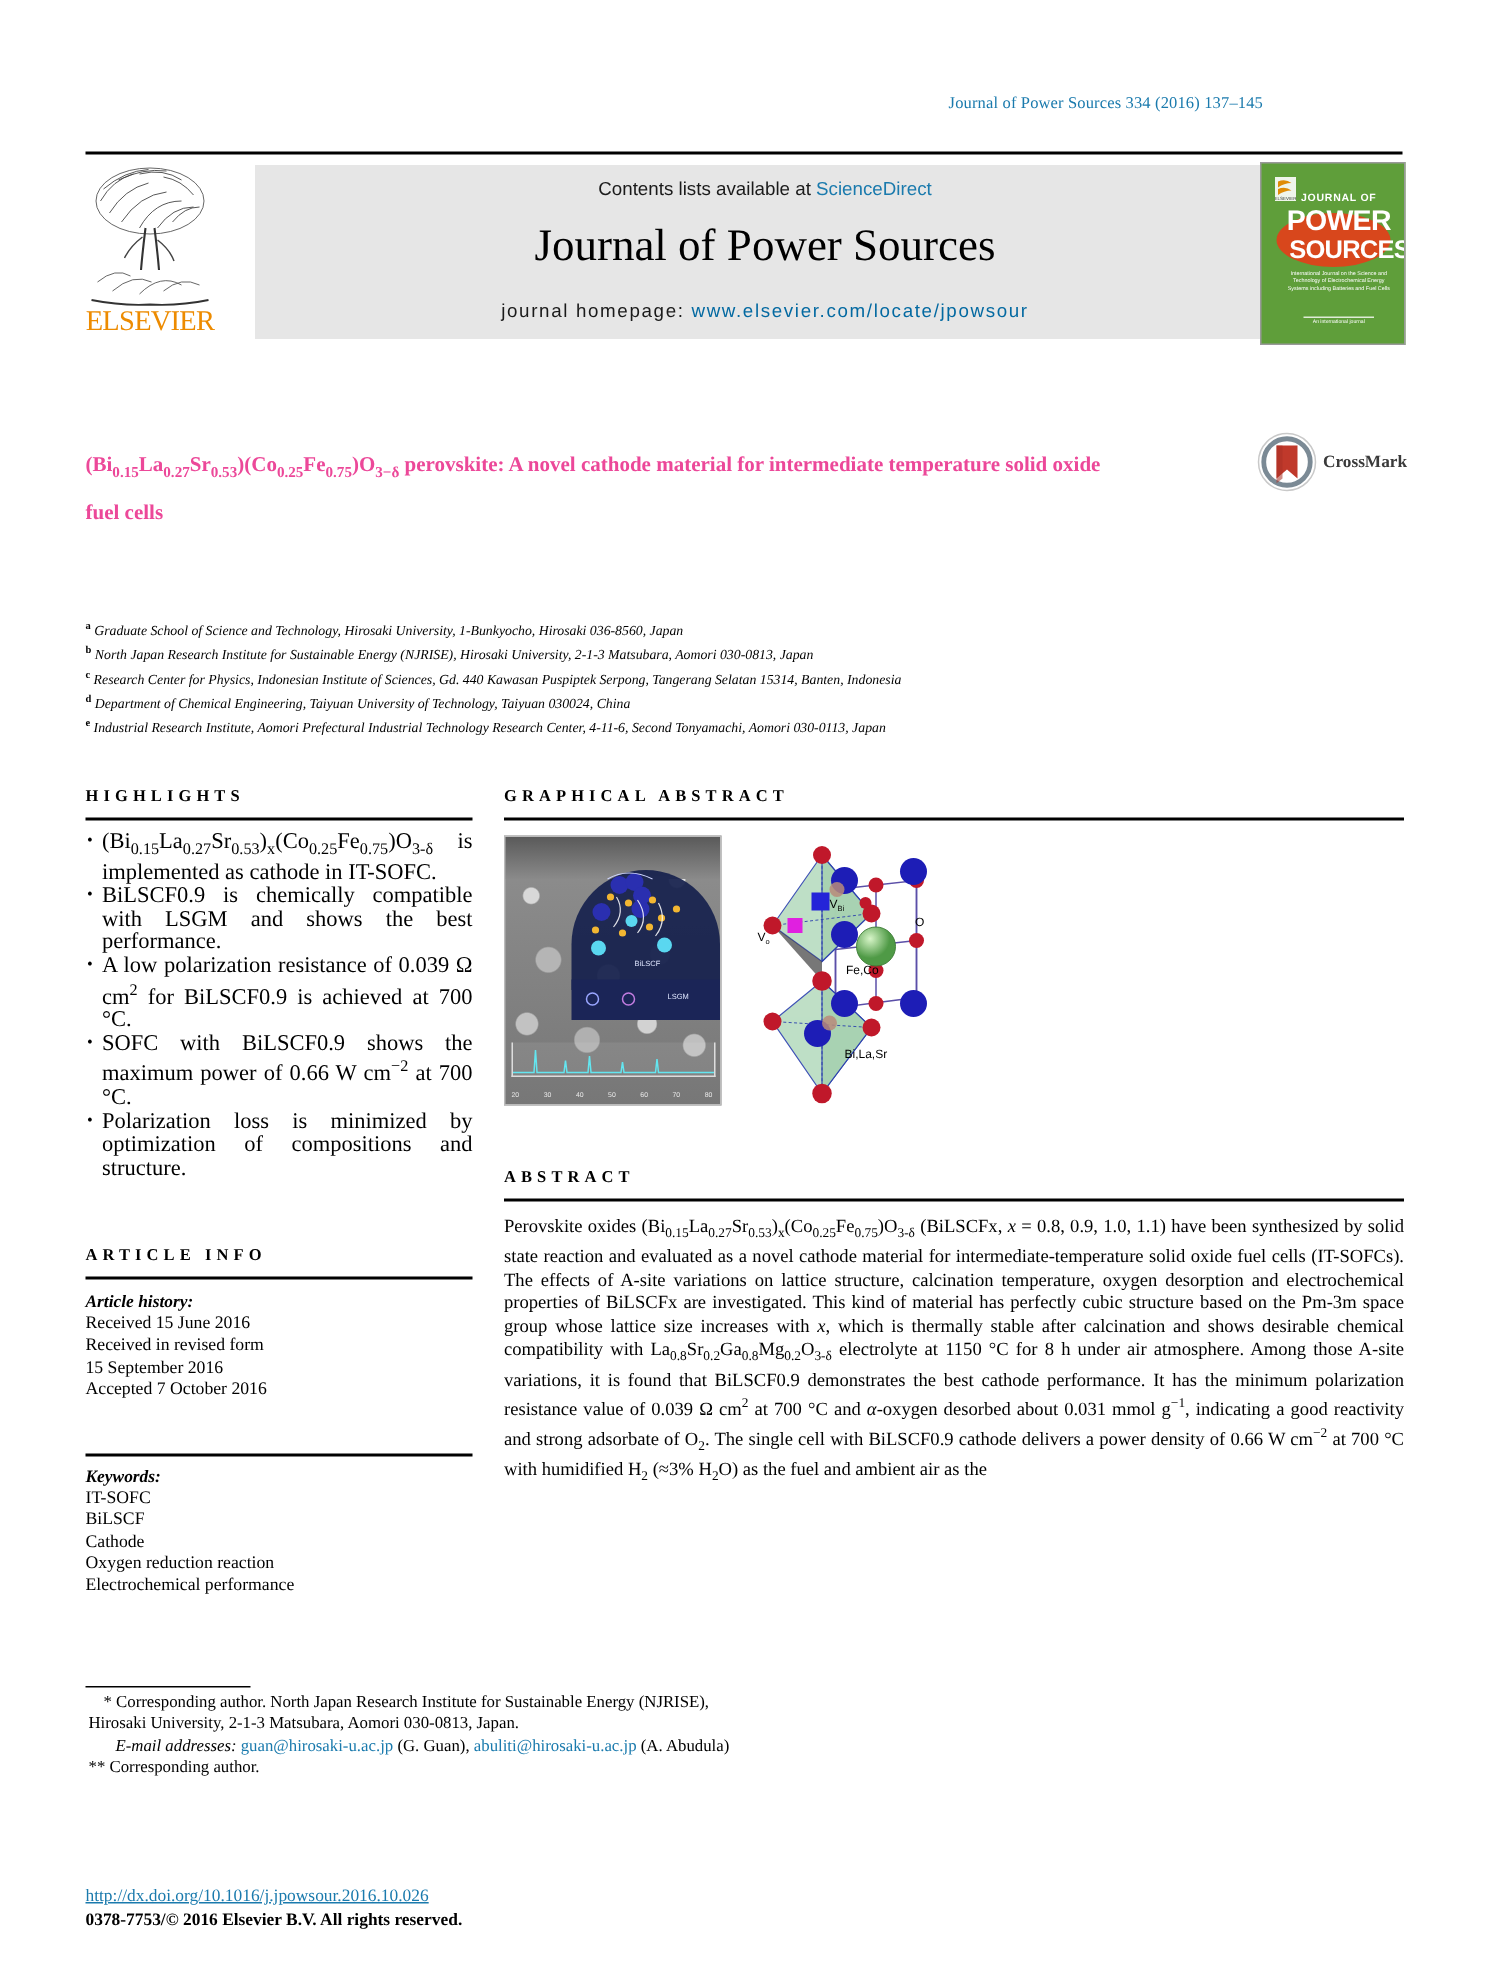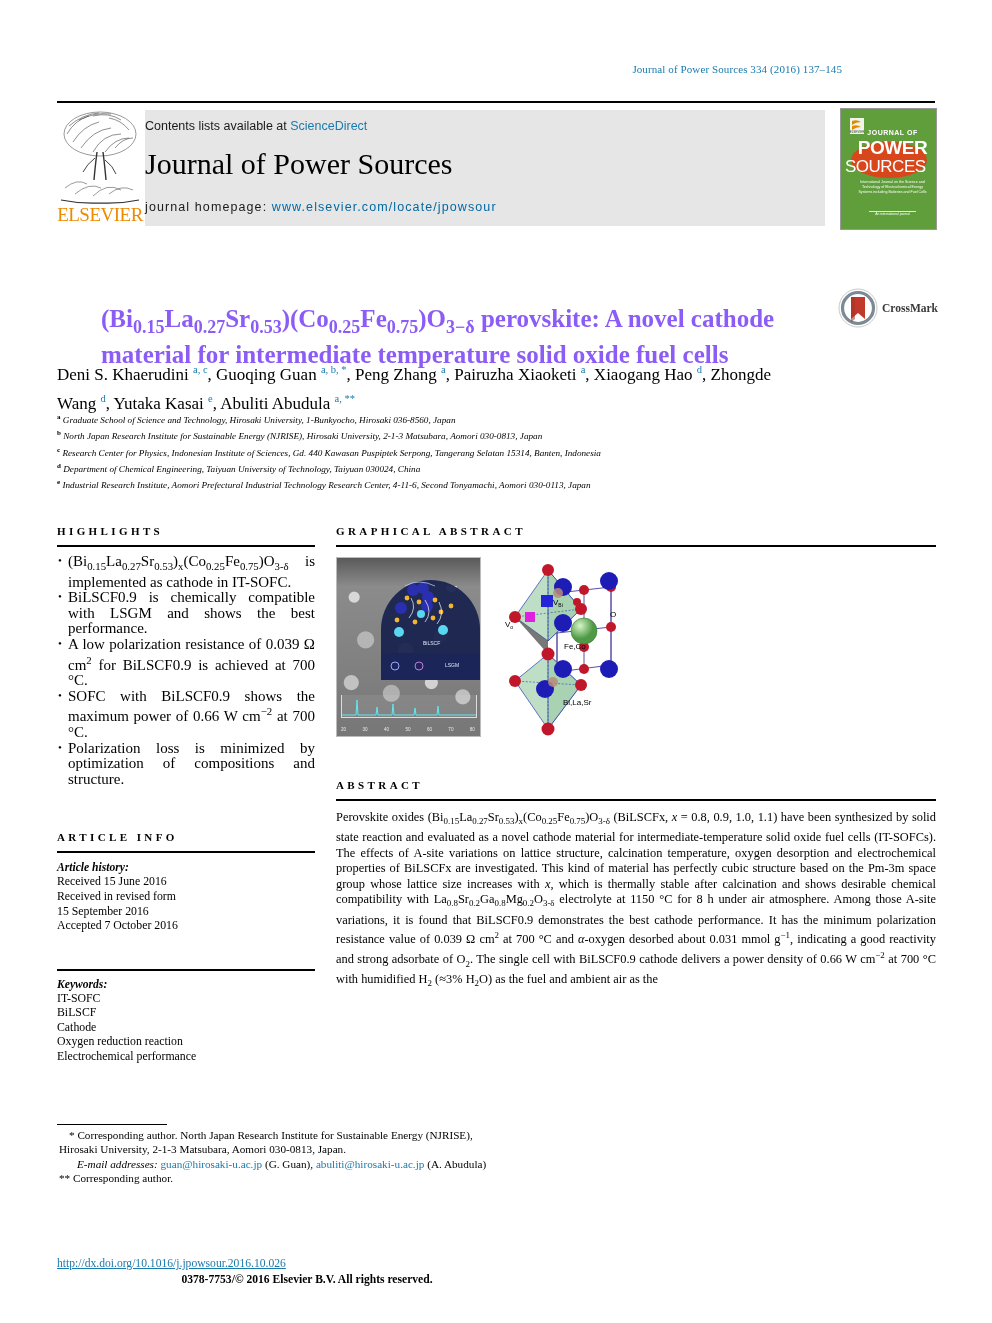--- a/index.html
+++ b/index.html
@@ -66,25 +66,25 @@
     width: 86px;
     text-align: center;
     font-family: "Liberation Serif", serif;
     font-size: 19px;
     letter-spacing: -0.5px;
     color: #ed8b00;
     font-weight: 400;
   }
   .contents-box {
     position: absolute;
-    left: 88px; top: 2px;
+    left: 113px; top: 2px;
     width: 680px;
     height: 116px;
     background: #e6e6e6;
-    text-align: left;
+    text-align: center;
   }
   .contents-line {
     margin-top: 9px;
     font-family: "Liberation Sans", sans-serif;
     font-size: 12.5px;
     color: #1a1a1a;
   }
   .contents-line a { color: #1a7aad; text-decoration: none; }
   .journal-name {
     margin-top: 14px;
@@ -142,23 +142,23 @@
     font-family: "Liberation Sans", sans-serif;
     font-weight: bold;
     font-size: 19px;
     color: #fff;
     letter-spacing: -0.5px;
     line-height: 17px;
   }
   .cover-sources {
     position: absolute;
     left: 0; top: 45px; width: 95px;
-    text-align: left;
+    text-align: right;
     font-family: "Liberation Sans", sans-serif;
-    font-weight: normal;
+    font-weight: bold;
     font-size: 17px;
     color: #fff;
     letter-spacing: -0.5px;
   }
   .cover-sub {
     position: absolute;
     left: 10px; top: 68px; width: 75px;
     text-align: center;
     font-family: "Liberation Sans", sans-serif;
     font-size: 3.6px;
@@ -185,25 +185,24 @@
     left: 5px; top: 6px;
     width: 14px; height: 16px;
     opacity: .9;
   }
 
   
   .title {
     position: absolute;
     left: 57px; top: 288px;
     width: 700px;
-    font-size: 25px;
+    font-size: 14px;
     line-height: 27px;
     font-family: "Liberation Serif", serif;
-    color: #8b5cf6;
-    margin-left: 44px;
+    color: #ec4899;
   }
   .crossmark {
     position: absolute;
     left: 838px; top: 288px;
     width: 100px; height: 42px;
   }
   .cm-badge {
     position: absolute;
     left: 0; top: 0;
     width: 40px; height: 40px;
@@ -403,21 +402,21 @@
   .footnotes a { color: #1a7aad; text-decoration: none; }
   .doi-block {
     position: absolute;
     left: 57px; top: 1212px;
     width: 500px;
     font-size: 11.6px;
     line-height: 16px;
     margin-top: 44px;
   }
   .doi-link { color: #1a7aad; }
-  .copyright { font-weight: bold; text-align: center; }
+  .copyright { font-weight: bold; }
   sub { font-size: 0.72em; }
   sup { font-size: 0.72em; }
   .ital { font-style: italic; }
 </style>
 </head>
 <body>
 
 <div class="page">
 
   <div class="running-head">Journal of Power Sources 334 (2016) 137–145</div>
@@ -479,21 +478,20 @@
   <div class="crossmark">
     <svg class="cm-badge" viewBox="0 0 40 40">
       <circle cx="20" cy="20" r="19" fill="#ffffff" stroke="#c9c9c9" stroke-width="1"></circle>
       <circle cx="20" cy="20" r="15.5" fill="none" stroke="#7b8a95" stroke-width="3.2"></circle>
       <path d="M13 9 h14 v22 l-7 -6 l-7 6 z" fill="#c0392b"></path>
       <path d="M13 9 h4 v22 l-4 3.2 z" fill="#a93226" opacity=".55"></path>
     </svg>
     <div class="cm-text">CrossMark</div>
   </div>
 
-  <div class="authors">Deni S. Khaerudini <sup>a, c</sup>, Guoqing Guan <sup>a, b, *</sup>, Peng Zhang <sup>a</sup>, Pairuzha Xiaoketi <sup>a</sup>, Xiaogang Hao <sup>d</sup>, Zhongde Wang <sup>d</sup>, Yutaka Kasai <sup>e</sup>, Abuliti Abudula <sup>a, **</sup></div>
 
   <div class="affiliations">
     <div><span class="aff-sup">a</span> <span>Graduate School of Science and Technology, Hirosaki University, 1-Bunkyocho, Hirosaki 036-8560, Japan</span></div>
     <div><span class="aff-sup">b</span> <span>North Japan Research Institute for Sustainable Energy (NJRISE), Hirosaki University, 2-1-3 Matsubara, Aomori 030-0813, Japan</span></div>
     <div><span class="aff-sup">c</span> <span>Research Center for Physics, Indonesian Institute of Sciences, Gd. 440 Kawasan Puspiptek Serpong, Tangerang Selatan 15314, Banten, Indonesia</span></div>
     <div><span class="aff-sup">d</span> <span>Department of Chemical Engineering, Taiyuan University of Technology, Taiyuan 030024, China</span></div>
     <div><span class="aff-sup">e</span> <span>Industrial Research Institute, Aomori Prefectural Industrial Technology Research Center, 4-11-6, Second Tonyamachi, Aomori 030-0113, Japan</span></div>
   </div>
 
   <div class="col-left">

